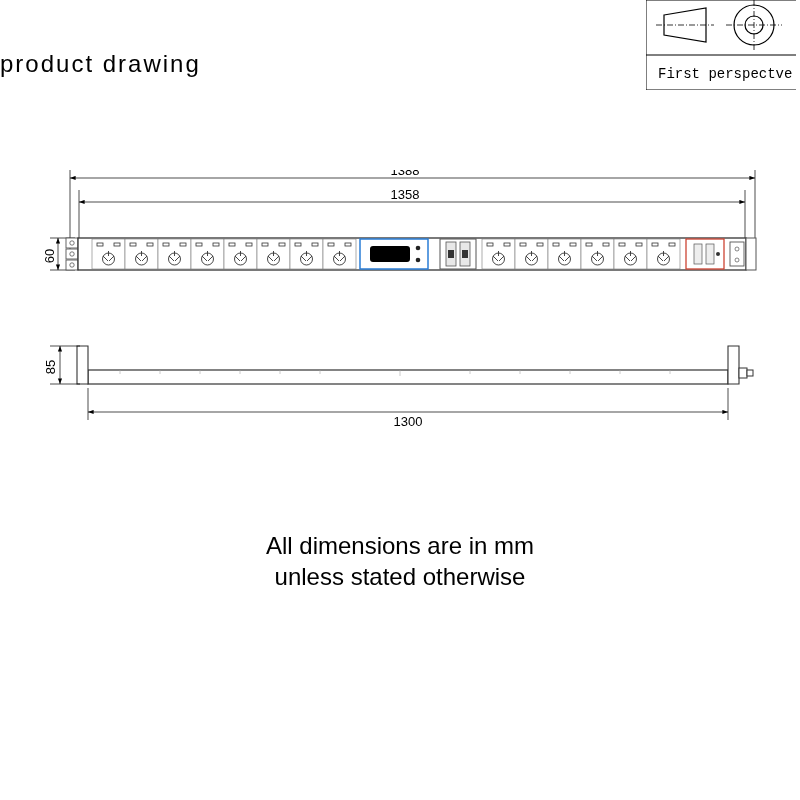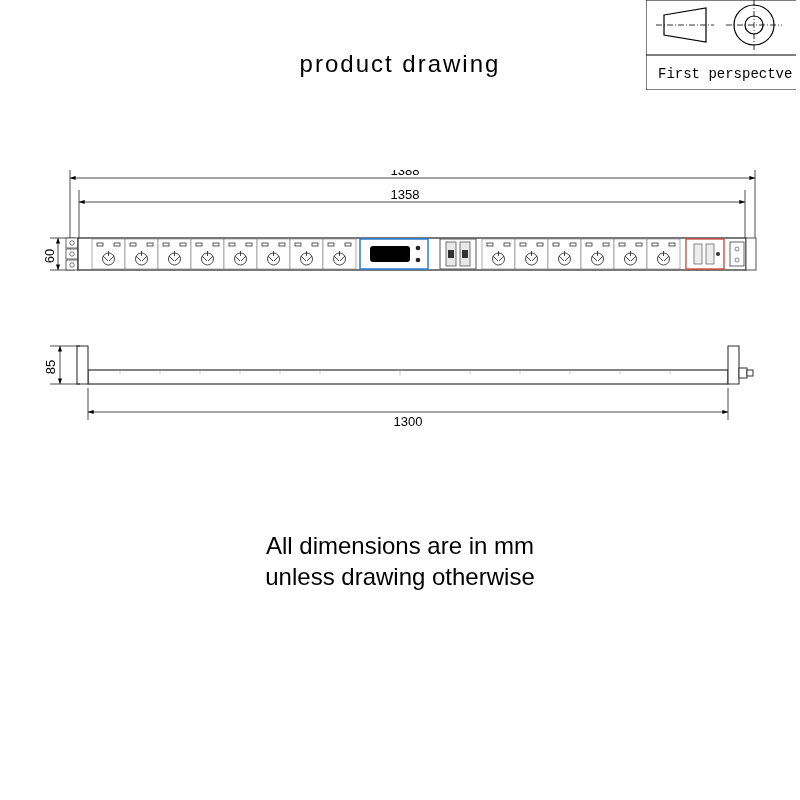--- a/index.html
+++ b/index.html
@@ -11,21 +11,20 @@
     font-family: Arial, Helvetica, sans-serif;
     color: #000;
     overflow: hidden;
   }
   svg { display: block; }
   .title {
     position: absolute;
     top: 50px;
     left: 0;
     width: 800px;
-    text-align: center;
     font-size: 24px;
     letter-spacing: 2px;
   }
   .footer {
     position: absolute;
     top: 530px;
     left: 0;
     width: 800px;
     text-align: center;
     font-size: 24px;
@@ -212,14 +211,14 @@
 
   <line x1="88" y1="218" x2="88" y2="250" stroke="#000" stroke-width="0.7"></line>
   <line x1="728" y1="218" x2="728" y2="250" stroke="#000" stroke-width="0.7"></line>
   <line x1="88" y1="242" x2="728" y2="242" stroke="#000" stroke-width="0.7" marker-start="url(#arrS)" marker-end="url(#arrE)"></line>
   <text x="408" y="256" class="dim-text" text-anchor="middle">1300</text>
 </svg>
 </div>
 
 <div class="footer">
   <span>All dimensions are in mm</span><br>
-  <span>unless drawing otherwise</span>
+  <span>unless stated otherwise</span>
 </div>
 
 </body></html>

